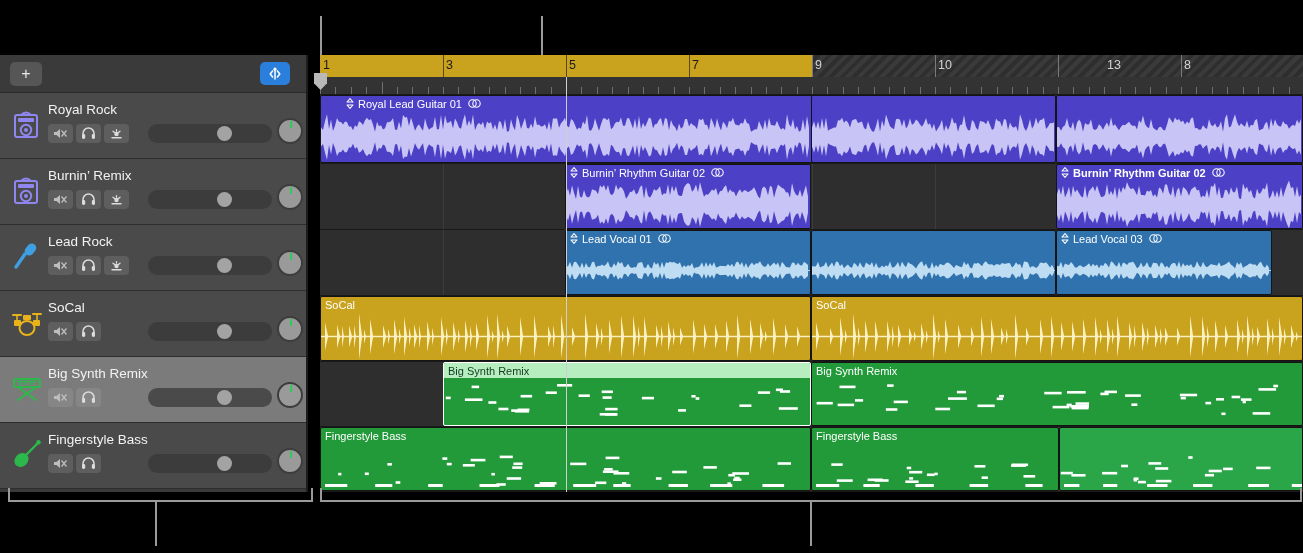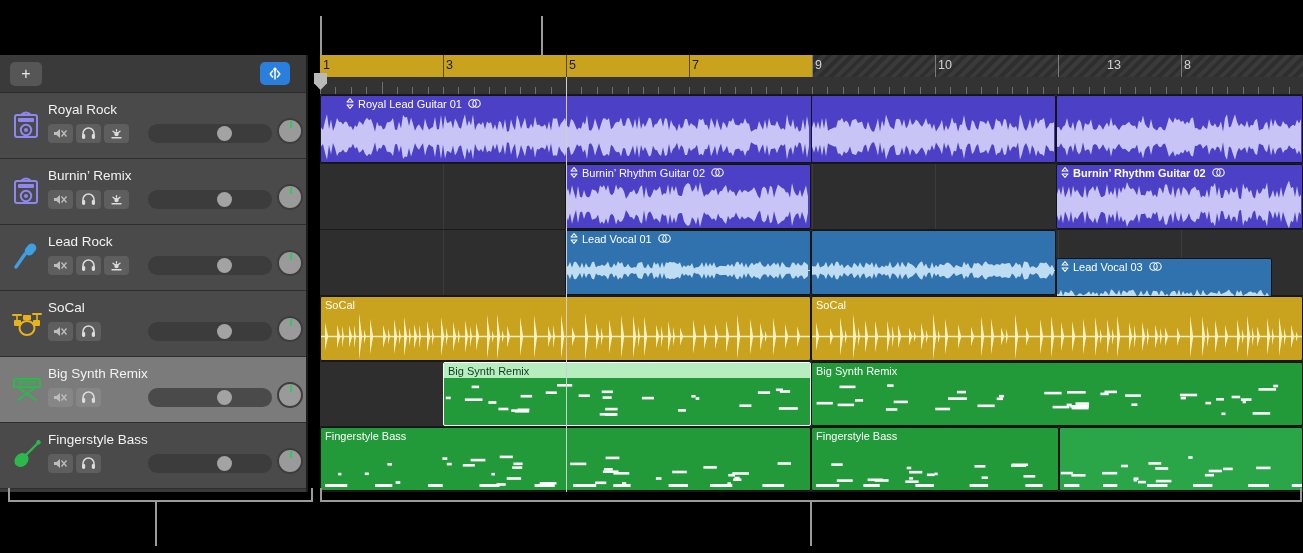--- a/index.html
+++ b/index.html
@@ -545,21 +545,21 @@
             <path d="M0 24.5 H244" stroke="#bedcf2" stroke-width="1"></path>
             <path d="M0 24.5 L0 20.04661847854807 L2 20.547718273069577 L4 15.71107310871178 L6 21.57209058001269 L8 16.102229184788758 L10 15.796416037518725 L12 18.719650000938984 L14 21.953531261409413 L16 16.3906922708129 L18 22.245572700363386 L20 17.04806566966142 L22 20.994576485629462 L24 21.144730404263704 L26 16.2269456053185 L28 15.588732253652408 L30 21.440604509795367 L32 19.729836162510253 L34 20.01636133910919 L36 18.422368079890667 L38 20.016592652814737 L40 18.472703344120042 L42 15.37894211316432 L44 20.919111265381385 L46 21.622472939362037 L48 17.14741205858412 L50 20.305423737915895 L52 15.313302468272532 L54 17.68836851132492 L56 16.008042668638772 L58 21.19986477074207 L60 20.630909940605477 L62 17.701158231627737 L64 20.93491332098605 L66 22.026436916648613 L68 21.0563990162855 L70 21.526380932753153 L72 16.881243145214974 L74 16.49426232533262 L76 16.030345165082416 L78 21.76552316152748 L80 21.834103951423476 L82 17.763239237825964 L84 21.567695619607203 L86 22.495859167853304 L88 15.711775839092105 L90 18.80954428975915 L92 16.708823310997722 L94 22.183752360178044 L96 15.734221345891347 L98 21.63272543745708 L100 16.239355278955472 L102 16.876226091131674 L104 15.680930041457028 L106 16.39090189885856 L108 16.08962631163636 L110 17.348414468731924 L112 17.981982708238988 L114 16.200271367458754 L116 21.825449182654474 L118 19.339142056703167 L120 21.027365203391465 L122 19.092254104498892 L124 20.339982356000682 L126 17.098239934294597 L128 22.39816965096545 L130 21.29954151002669 L132 21.302156247516237 L134 19.782200678792876 L136 16.154379253990193 L138 21.61120625333451 L140 16.011195851206406 L142 20.6818973079612 L144 17.05441474897527 L146 20.155861903510925 L148 15.95410451820777 L150 21.48986907194828 L152 20.92851254656376 L154 19.87492483670587 L156 20.09350752656977 L158 19.939107380490334 L160 20.139563487246427 L162 18.04525445430784 L164 20.18250678906334 L166 17.798784005818323 L168 21.158987082791974 L170 16.468631846759763 L172 15.401719503654967 L174 19.30515580861138 L176 16.00518892341535 L178 21.44194069692024 L180 17.04162130487227 L182 21.9587209245836 L184 18.717153521486164 L186 16.41979946447527 L188 19.176207179648898 L190 17.28950394981983 L192 17.551901310743716 L194 15.294339125358656 L196 19.04649013356608 L198 20.717402209386883 L200 20.38163284201251 L202 17.2525472044165 L204 20.562730444941078 L206 18.57411950880388 L208 16.59487327298842 L210 18.880715311253777 L212 16.493796193168404 L214 21.83118471112623 L216 15.742909628862007 L218 18.289257556604806 L220 21.119117887550555 L222 21.18433060970359 L224 21.6146448542339 L226 16.773376701471108 L228 16.554398631646485 L230 19.594778967916398 L232 16.80451183290431 L234 19.2300182827795 L236 19.616739750931384 L238 15.79240221901443 L240 17.261559677050244 L242 18.90458092758645 L242 30.09541907241355 L240 31.738440322949756 L238 33.207597780985566 L236 29.383260249068616 L234 29.7699817172205 L232 32.19548816709569 L230 29.405221032083602 L228 32.445601368353515 L226 32.22662329852889 L224 27.3853551457661 L222 27.81566939029641 L220 27.880882112449445 L218 30.710742443395194 L216 33.25709037113799 L214 27.16881528887377 L212 32.50620380683159 L210 30.119284688746223 L208 32.40512672701158 L206 30.42588049119612 L204 28.437269555058922 L202 31.7474527955835 L200 28.61836715798749 L198 28.282597790613117 L196 29.95350986643392 L194 33.705660874641346 L192 31.448098689256284 L190 31.71049605018017 L188 29.823792820351102 L186 32.58020053552473 L184 30.282846478513836 L182 27.0412790754164 L180 31.95837869512773 L178 27.55805930307976 L176 32.994811076584654 L174 29.69484419138862 L172 33.59828049634503 L170 32.53136815324024 L168 27.841012917208026 L166 31.201215994181677 L164 28.81749321093666 L162 30.95474554569216 L160 28.860436512753573 L158 29.060892619509666 L156 28.90649247343023 L154 29.12507516329413 L152 28.07148745343624 L150 27.51013092805172 L148 33.04589548179223 L146 28.844138096489075 L144 31.94558525102473 L142 28.3181026920388 L140 32.98880414879359 L138 27.38879374666549 L136 32.84562074600981 L134 29.217799321207124 L132 27.697843752483763 L130 27.70045848997331 L128 26.60183034903455 L126 31.901760065705403 L124 28.660017643999318 L122 29.907745895501108 L120 27.972634796608535 L118 29.660857943296833 L116 27.174550817345526 L114 32.799728632541246 L112 31.018017291761012 L110 31.651585531268076 L108 32.91037368836364 L106 32.60909810114144 L104 33.31906995854297 L102 32.12377390886833 L100 32.76064472104453 L98 27.36727456254292 L96 33.26577865410865 L94 26.816247639821956 L92 32.29117668900228 L90 30.19045571024085 L88 33.288224160907895 L86 26.504140832146696 L84 27.432304380392797 L82 31.236760762174036 L80 27.165896048576524 L78 27.23447683847252 L76 32.969654834917584 L74 32.50573767466738 L72 32.118756854785026 L70 27.473619067246847 L68 27.9436009837145 L66 26.973563083351387 L64 28.06508667901395 L62 31.298841768372263 L60 28.369090059394523 L58 27.80013522925793 L56 32.99195733136123 L54 31.31163148867508 L52 33.68669753172747 L50 28.694576262084105 L48 31.85258794141588 L46 27.377527060637963 L44 28.080888734618615 L42 33.62105788683568 L40 30.527296655879958 L38 28.983407347185263 L36 30.577631920109333 L34 28.98363866089081 L32 29.270163837489747 L30 27.559395490204633 L28 33.41126774634759 L26 32.773054394681495 L24 27.855269595736296 L22 28.005423514370538 L20 31.95193433033858 L18 26.754427299636614 L16 32.6093077291871 L14 27.046468738590587 L12 30.280349999061016 L10 33.203583962481275 L8 32.897770815211246 L6 27.42790941998731 L4 33.28892689128822 L2 28.452281726930423 L0 28.95338152145193 Z" fill="#bedcf2"></path>
               </svg></div>
           </div>
           <div class="region" style="left: 491px; width: 245px; height: 65px; background: rgb(47, 114, 174);">
             <div class="wave"><svg width="243" height="49" viewBox="0 0 243 49" preserveAspectRatio="none">
             <path d="M0 24.5 H243" stroke="#bedcf2" stroke-width="1"></path>
             <path d="M0 24.5 L0 19.976640418198258 L2 20.42212982615555 L4 20.26010684205224 L6 15.794969012576606 L8 21.536871315965833 L10 20.576940247396443 L12 19.654753179398718 L14 15.851286452278162 L16 21.52796661449036 L18 19.001155056795643 L20 16.441277467748744 L22 20.759609951143904 L24 15.645838481851778 L26 15.763714938584583 L28 20.234374506591994 L30 18.088354593826622 L32 22.280961068748013 L34 19.98799364835396 L36 18.423108458986093 L38 20.985089995136992 L40 21.669617125880727 L42 16.65968185329795 L44 18.57578426653323 L46 21.077589191709453 L48 16.24004834388385 L50 20.34010940330108 L52 21.830999835399446 L54 16.510065914266775 L56 17.98677370574641 L58 19.13600328048505 L60 15.974414562505862 L62 21.78900325501757 L64 16.642378230030825 L66 21.415667315197954 L68 21.73687421433482 L70 19.518527368688268 L72 21.189826719728217 L74 19.212194203674883 L76 20.50586757803609 L78 15.49927868753638 L80 21.407920934626794 L82 21.1370103093409 L84 19.14075616380235 L86 16.020318504516183 L88 21.379399253781607 L90 15.37597424441761 L92 19.01348412111098 L94 21.16350295717991 L96 15.947904390901282 L98 17.739405602365455 L100 18.455500263457886 L102 20.266129322185243 L104 22.381349464581046 L106 19.059253376554352 L108 16.424040215743723 L110 15.19902035490564 L112 20.46591164015509 L114 17.439851725110714 L116 22.009965672246164 L118 22.462639365458227 L120 15.999990963833403 L122 22.003038527715503 L124 18.672296186374638 L126 21.247207852000003 L128 17.81998316217213 L130 18.665660155399543 L132 19.25330911960141 L134 17.05655790550474 L136 16.557453023985705 L138 17.753751433051075 L140 19.711899055117694 L142 21.966688980789243 L144 19.059005387890622 L146 19.703155572285482 L148 20.871440489707254 L150 21.299591425377685 L152 15.402915062561126 L154 19.13378301938706 L156 17.10604501948042 L158 21.53523985339107 L160 22.504878649993277 L162 16.95060617957758 L164 17.717216134209753 L166 16.828642058097124 L168 18.133174252842167 L170 20.25728595388927 L172 16.754138016390677 L174 15.284279607731978 L176 17.943272710090163 L178 18.579013896528174 L180 18.161058068620534 L182 19.643155075154805 L184 18.310991406855635 L186 18.19228541887006 L188 19.08841574269739 L190 16.978168844970952 L192 17.707472920551652 L194 17.82664153594833 L196 17.031181740579747 L198 17.216127562427953 L200 21.3796410817465 L202 19.771779295407132 L204 16.1695776158709 L206 18.7377800887999 L208 17.991930073766007 L210 22.401810213263058 L212 15.493454472382298 L214 15.798224490125767 L216 16.440452974578577 L218 21.7773543318535 L220 20.148979225535403 L222 20.435227526638297 L224 22.010529937497587 L226 20.46951781206276 L228 16.714207487969755 L230 16.70140462484276 L232 17.367696744179213 L234 16.13644543230368 L236 18.488243419429402 L238 21.43328395672761 L240 18.72149853915977 L242 22.460188009701756 L242 26.539811990298244 L240 30.27850146084023 L238 27.56671604327239 L236 30.511756580570598 L234 32.86355456769632 L232 31.632303255820787 L230 32.29859537515724 L228 32.28579251203024 L226 28.53048218793724 L224 26.989470062502413 L222 28.564772473361703 L220 28.851020774464597 L218 27.2226456681465 L216 32.55954702542142 L214 33.20177550987423 L212 33.5065455276177 L210 26.598189786736942 L208 31.008069926233993 L206 30.2622199112001 L204 32.8304223841291 L202 29.228220704592868 L200 27.6203589182535 L198 31.783872437572047 L196 31.968818259420253 L194 31.17335846405167 L192 31.292527079448348 L190 32.02183115502905 L188 29.91158425730261 L186 30.80771458112994 L184 30.689008593144365 L182 29.356844924845195 L180 30.838941931379466 L178 30.420986103471826 L176 31.056727289909837 L174 33.715720392268025 L172 32.24586198360932 L170 28.74271404611073 L168 30.866825747157833 L166 32.171357941902876 L164 31.282783865790247 L162 32.04939382042242 L160 26.495121350006723 L158 27.46476014660893 L156 31.89395498051958 L154 29.86621698061294 L152 33.59708493743887 L150 27.700408574622315 L148 28.128559510292746 L146 29.296844427714518 L144 29.940994612109378 L142 27.033311019210757 L140 29.288100944882306 L138 31.246248566948925 L136 32.44254697601429 L134 31.94344209449526 L132 29.74669088039859 L130 30.334339844600457 L128 31.18001683782787 L126 27.752792147999997 L124 30.327703813625362 L122 26.996961472284497 L120 33.000009036166595 L118 26.537360634541773 L116 26.990034327753836 L114 31.560148274889286 L112 28.53408835984491 L110 33.80097964509436 L108 32.57595978425628 L106 29.940746623445648 L104 26.618650535418954 L102 28.733870677814757 L100 30.544499736542114 L98 31.260594397634545 L96 33.052095609098714 L94 27.83649704282009 L92 29.98651587888902 L90 33.62402575558239 L88 27.620600746218393 L86 32.97968149548382 L84 29.85924383619765 L82 27.8629896906591 L80 27.592079065373206 L78 33.50072131246362 L76 28.49413242196391 L74 29.787805796325117 L72 27.810173280271783 L70 29.481472631311732 L68 27.26312578566518 L66 27.584332684802046 L64 32.35762176996918 L62 27.21099674498243 L60 33.025585437494136 L58 29.86399671951495 L56 31.01322629425359 L54 32.489934085733225 L52 27.169000164600554 L50 28.65989059669892 L48 32.75995165611615 L46 27.922410808290547 L44 30.42421573346677 L42 32.340318146702046 L40 27.330382874119273 L38 28.014910004863008 L36 30.576891541013907 L34 29.01200635164604 L32 26.719038931251987 L30 30.911645406173378 L28 28.765625493408006 L26 33.236285061415415 L24 33.354161518148224 L22 28.240390048856096 L20 32.55872253225125 L18 29.998844943204357 L16 27.47203338550964 L14 33.14871354772184 L12 29.345246820601282 L10 28.423059752603557 L8 27.463128684034167 L6 33.20503098742339 L4 28.73989315794776 L2 28.57787017384445 L0 29.023359581801742 Z" fill="#bedcf2"></path>
               </svg></div>
           </div>
-          <div class="region" style="left: 736px; width: 216px; height: 65px; background: rgb(47, 114, 174); margin-top: 28px;">
+          <div class="region" style="left: 736px; width: 216px; height: 65px; background: rgb(47, 114, 174);">
             <div class="rg-head" style="color: rgb(255, 255, 255);">
               <span style="display: flex;">
                 <svg width="8" height="11" viewBox="0 0 8 11">
   <path d="M4 0.6 L7 4 H1 Z M4 10.4 L7 7 H1 Z" fill="none" stroke="currentColor" stroke-width="1.05" stroke-linejoin="round"></path>
                 </svg>
               </span>
               <span class="rg-title">Lead Vocal 03</span>
               <span style="display: flex; margin-left: 2px;">
                 <svg width="13" height="9" viewBox="0 0 13 9">
   <circle cx="4.5" cy="4.5" r="3.7" fill="none" stroke="currentColor" stroke-width="1.1"></circle>

